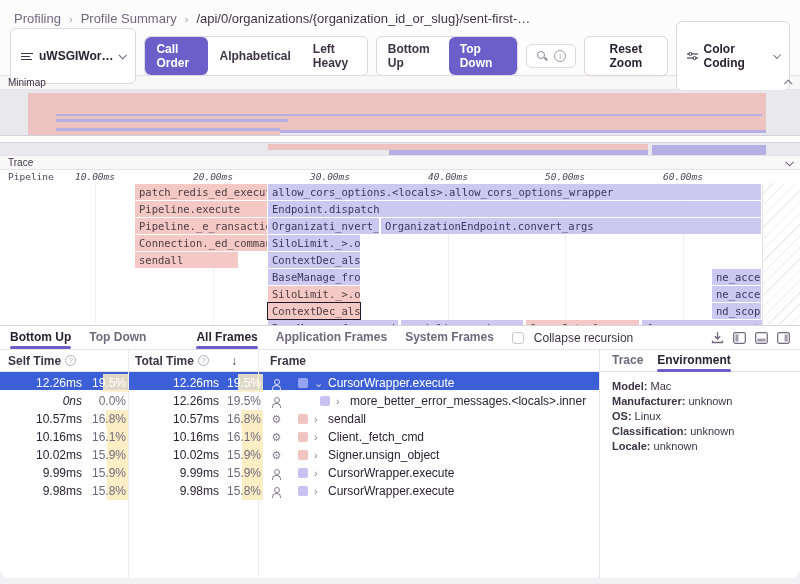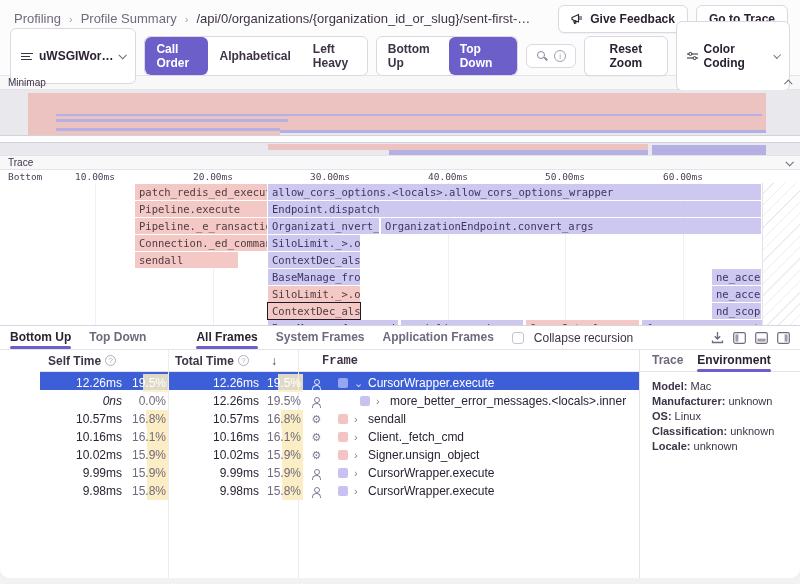--- a/index.html
+++ b/index.html
@@ -38,42 +38,42 @@
   .icon-lines i:nth-child(2){ width:9px; } .icon-lines i:nth-child(3){ width:11px; }
 
   
   .sec-head { height:15px; display:flex; align-items:center; justify-content:space-between; padding:0 8px; background:#f8f8f9; border-top:1px solid #e6e2e9; border-bottom:1px solid #e6e2e9; font-size:10px; color:#3e3446; }
   .minimap-canvas { position:relative; height:65px; background:#e9e9ed; overflow:hidden; }
   .mm-block { position:absolute; }
 
   
   .axis-row { position:relative; height:13px; background:#fff; font-family:"DejaVu Sans Mono", monospace; font-size:9.5px; color:#4b4458; }
   .axis-label { position:absolute; left:8px; top:1px; }
-  .tick { position:absolute; top:1px; transform:translateX(-50%); }
+  .tick { position:absolute; top:1px; transform:translateX(-50%);font-style:italic; }
   .flame-area { position:relative; height:142px; background:#fff; overflow:hidden; }
   .gridline { position:absolute; top:0; bottom:0; width:1px; background:#f0eff4; }
   .hatch { position:absolute; top:0; bottom:0; left:762px; right:0; background:repeating-linear-gradient(135deg, #fff 0 7px, #ededf1 7px 8px); border-left:1px solid #e6e2e9; }
   .frame { position:absolute; height:16px; line-height:16px; font-family:"DejaVu Sans Mono", monospace; font-size:10.5px; padding:0 4px; overflow:hidden; white-space:nowrap; cursor:pointer; }
   .frame.pink { background:#f4c8c5; color:#4d3c42; }
   .frame.purple { background:#ccc8f0; color:#3c3560; }
   .frame.sel { outline:1.5px solid #221726; z-index:3; }
 
   
   .bottom { position:absolute; left:0; top:325px; right:0; bottom:0; background:#fff; border-top:1px solid #d9d5df; display:flex; flex-direction:column; }
   .tabbar { height:24px; display:flex; align-items:center; gap:18px; padding:0 10px; border-bottom:1px solid #e6e2e9; }
   .tab { font-size:12px; font-weight:bold; color:#71697d; padding:3px 0 5px; cursor:pointer; position:relative; white-space:nowrap; }
   .tab.active { color:#2b2233; }
   .tab.active::after { content:""; position:absolute; left:0; right:0; bottom:0; height:3px; border-radius:2px; background:#6d5fc9; }
   .checkbox-wrap { display:flex; align-items:center; gap:10px; font-size:12px; color:#3e3446; cursor:pointer; }
   .checkbox { width:12px; height:12px; border:1px solid #c8c3cf; border-radius:3px; background:#fff; }
   .tab-icons { display:flex; align-items:center; gap:9px; margin-left:auto; color:#71697d; }
   .tab-icons svg { display:block; cursor:pointer; }
 
   .panel-body { position:relative; flex:1; display:flex; }
-  .left-pane { position:relative; width:600px; border-right:1px solid #e6e2e9;margin-left:40px; }
+  .left-pane { position:relative; width:600px; border-right:1px solid #e6e2e9; }
   .col-div { position:absolute; top:0; bottom:0; width:1px; background:#ecebf0; }
   .thead { height:22px; display:flex; align-items:center; font-size:12px; font-weight:bold; color:#3e3446; border-bottom:1px solid #e6e2e9; }
   .th-help { display:inline-flex; align-items:center; justify-content:center; width:11px; height:11px; border:1px solid #b3adbd; border-radius:50%; font-size:8px; color:#b3adbd; font-weight:normal; margin-left:4px; }
   .trow { height:18px; display:flex; align-items:flex-end; font-size:12px; cursor:pointer; }
   .trow.selected { background:#3c5fd7; color:#fff; }
   .cell-num { text-align:right; color:#2b2233; }
   .trow.selected .cell-num, .trow.selected .cell-pct, .trow.selected .frame-name { color:#fff; }
   .cell-pct { position:relative; text-align:right; color:#71697d; }
   .pct-bar { position:absolute; right:0; top:-2px; bottom:-2px; background:#fbeec4; z-index:0; }
   .trow.selected .pct-bar { opacity:.85; }
@@ -103,31 +103,20 @@
 <div class="app">
 
   <div class="topbar">
     <div class="crumbs">
       <span>Profiling</span>
       <span class="crumb-sep">›</span>
       <span>Profile Summary</span>
       <span class="crumb-sep">›</span>
       <span class="crumb-last">/api/0/organizations/{organization_id_or_slug}/sent-first-…</span>
     </div>
-    <div class="topbar-actions">
-      <button class="btn">
-        <svg width="13" height="12" viewBox="0 0 13 12">
-            <path d="M1 4.5 L7.5 1.5 L7.5 9 L1 6.5 Z M7.5 4 L11 4 M7.5 6 L11 6 M2.5 7 L3.5 10.5 L5 10 L4.2 7.3" fill="none" stroke="#2b2233" stroke-width="1.1"></path>
-          </svg>
-        <span>Give Feedback</span>
-      </button>
-      <button class="btn">
-        <span>Go to Trace</span>
-      </button>
-    </div>
   </div>
 
   <div class="toolbar">
     <div class="dd">
       <span class="icon-lines">
           <i></i>
           <i></i>
           <i></i>
         </span>
       <span>uWSGIWor…</span>
@@ -176,21 +165,21 @@
     <div class="mm-block" style="left:268px;top:54px;width:380px;height:6px;background:#ecc3c1;"></div>
     <div class="mm-block" style="left:389px;top:60px;width:259px;height:5px;background:#b4b0e4;"></div>
     <div class="mm-block" style="left:652px;top:55px;width:114px;height:10px;background:#b4b0e4;"></div>
   </div>
 
   <div class="sec-head">
     <span>Trace</span>
     <span class="chev down"></span>
   </div>
   <div class="axis-row">
-    <span class="axis-label">Bottom</span>
+    <span class="axis-label">Pipeline</span>
     <span><span class="tick" style="left: 95px;">10.00ms</span><span class="tick" style="left: 213px;">20.00ms</span><span class="tick" style="left: 330px;">30.00ms</span><span class="tick" style="left: 448px;">40.00ms</span><span class="tick" style="left: 565px;">50.00ms</span><span class="tick" style="left: 683px;">60.00ms</span></span>
   </div>
   <div class="flame-area">
     <div>
         <div class="gridline" style="left: 95px;"></div>
         <div class="gridline" style="left: 213px;"></div>
         <div class="gridline" style="left: 330px;"></div>
         <div class="gridline" style="left: 448px;"></div>
         <div class="gridline" style="left: 565px;"></div>
         <div class="gridline" style="left: 683px;"></div>
@@ -221,22 +210,22 @@
       </div>
 
   </div>
 
   <div class="bottom">
     <div class="tabbar">
       <span class="tab active">Bottom Up</span>
       <span class="tab">Top Down</span>
       <span style="width:14px;"></span>
       <span class="tab active">All Frames</span>
+      <span class="tab">Application Frames</span>
       <span class="tab">System Frames</span>
-      <span class="tab">Application Frames</span>
       <label class="checkbox-wrap">
         <span class="checkbox"></span>
         <span>Collapse recursion</span>
       </label>
       <div class="tab-icons">
         <svg width="13" height="13" viewBox="0 0 13 13">
             <path d="M6.5 1 V7.5 M3.8 5.2 L6.5 8 L9.2 5.2 M1.5 9.5 V11.5 H11.5 V9.5" fill="none" stroke="#71697d" stroke-width="1.3"></path>
           </svg>
         <svg width="13" height="12" viewBox="0 0 13 12">
             <rect x="0.7" y="0.7" width="11.6" height="10.6" rx="1.5" fill="none" stroke="#71697d" stroke-width="1.2"></rect>
@@ -260,21 +249,21 @@
         <div class="thead">
           <div style="padding-left:8px;display:flex;align-items:center;width:128px;">
             <span>Self Time</span>
             <span class="th-help">?</span>
           </div>
           <div style="padding-left:7px;display:flex;align-items:center;flex:0 0 103px;">
             <span>Total Time</span>
             <span class="th-help">?</span>
           </div>
           <div style="flex:0 0 27px;color:#3e3446;">↓</div>
-          <div style="padding-left:24px;font-family:Liberation Mono, monospace;">
+          <div style="padding-left:12px;">
             <span>Frame</span>
           </div>
         </div>
         <div>
             <div class="trow selected">
               <div class="cell-num" style="flex: 0 0 82px;">12.26ms</div>
               <div class="cell-pct" style="flex: 0 0 46px;"><div class="pct-bar" style="width:25px"></div><span>19.5%</span></div>
               <div class="cell-num" style="flex: 0 0 91px; padding-left: 7px;">12.26ms</div>
               <div class="cell-pct" style="flex: 0 0 44px;"><div class="pct-bar" style="width:25px"></div><span>19.5%</span></div>
               <div class="cell-icon" style="flex: 0 0 27px;">

